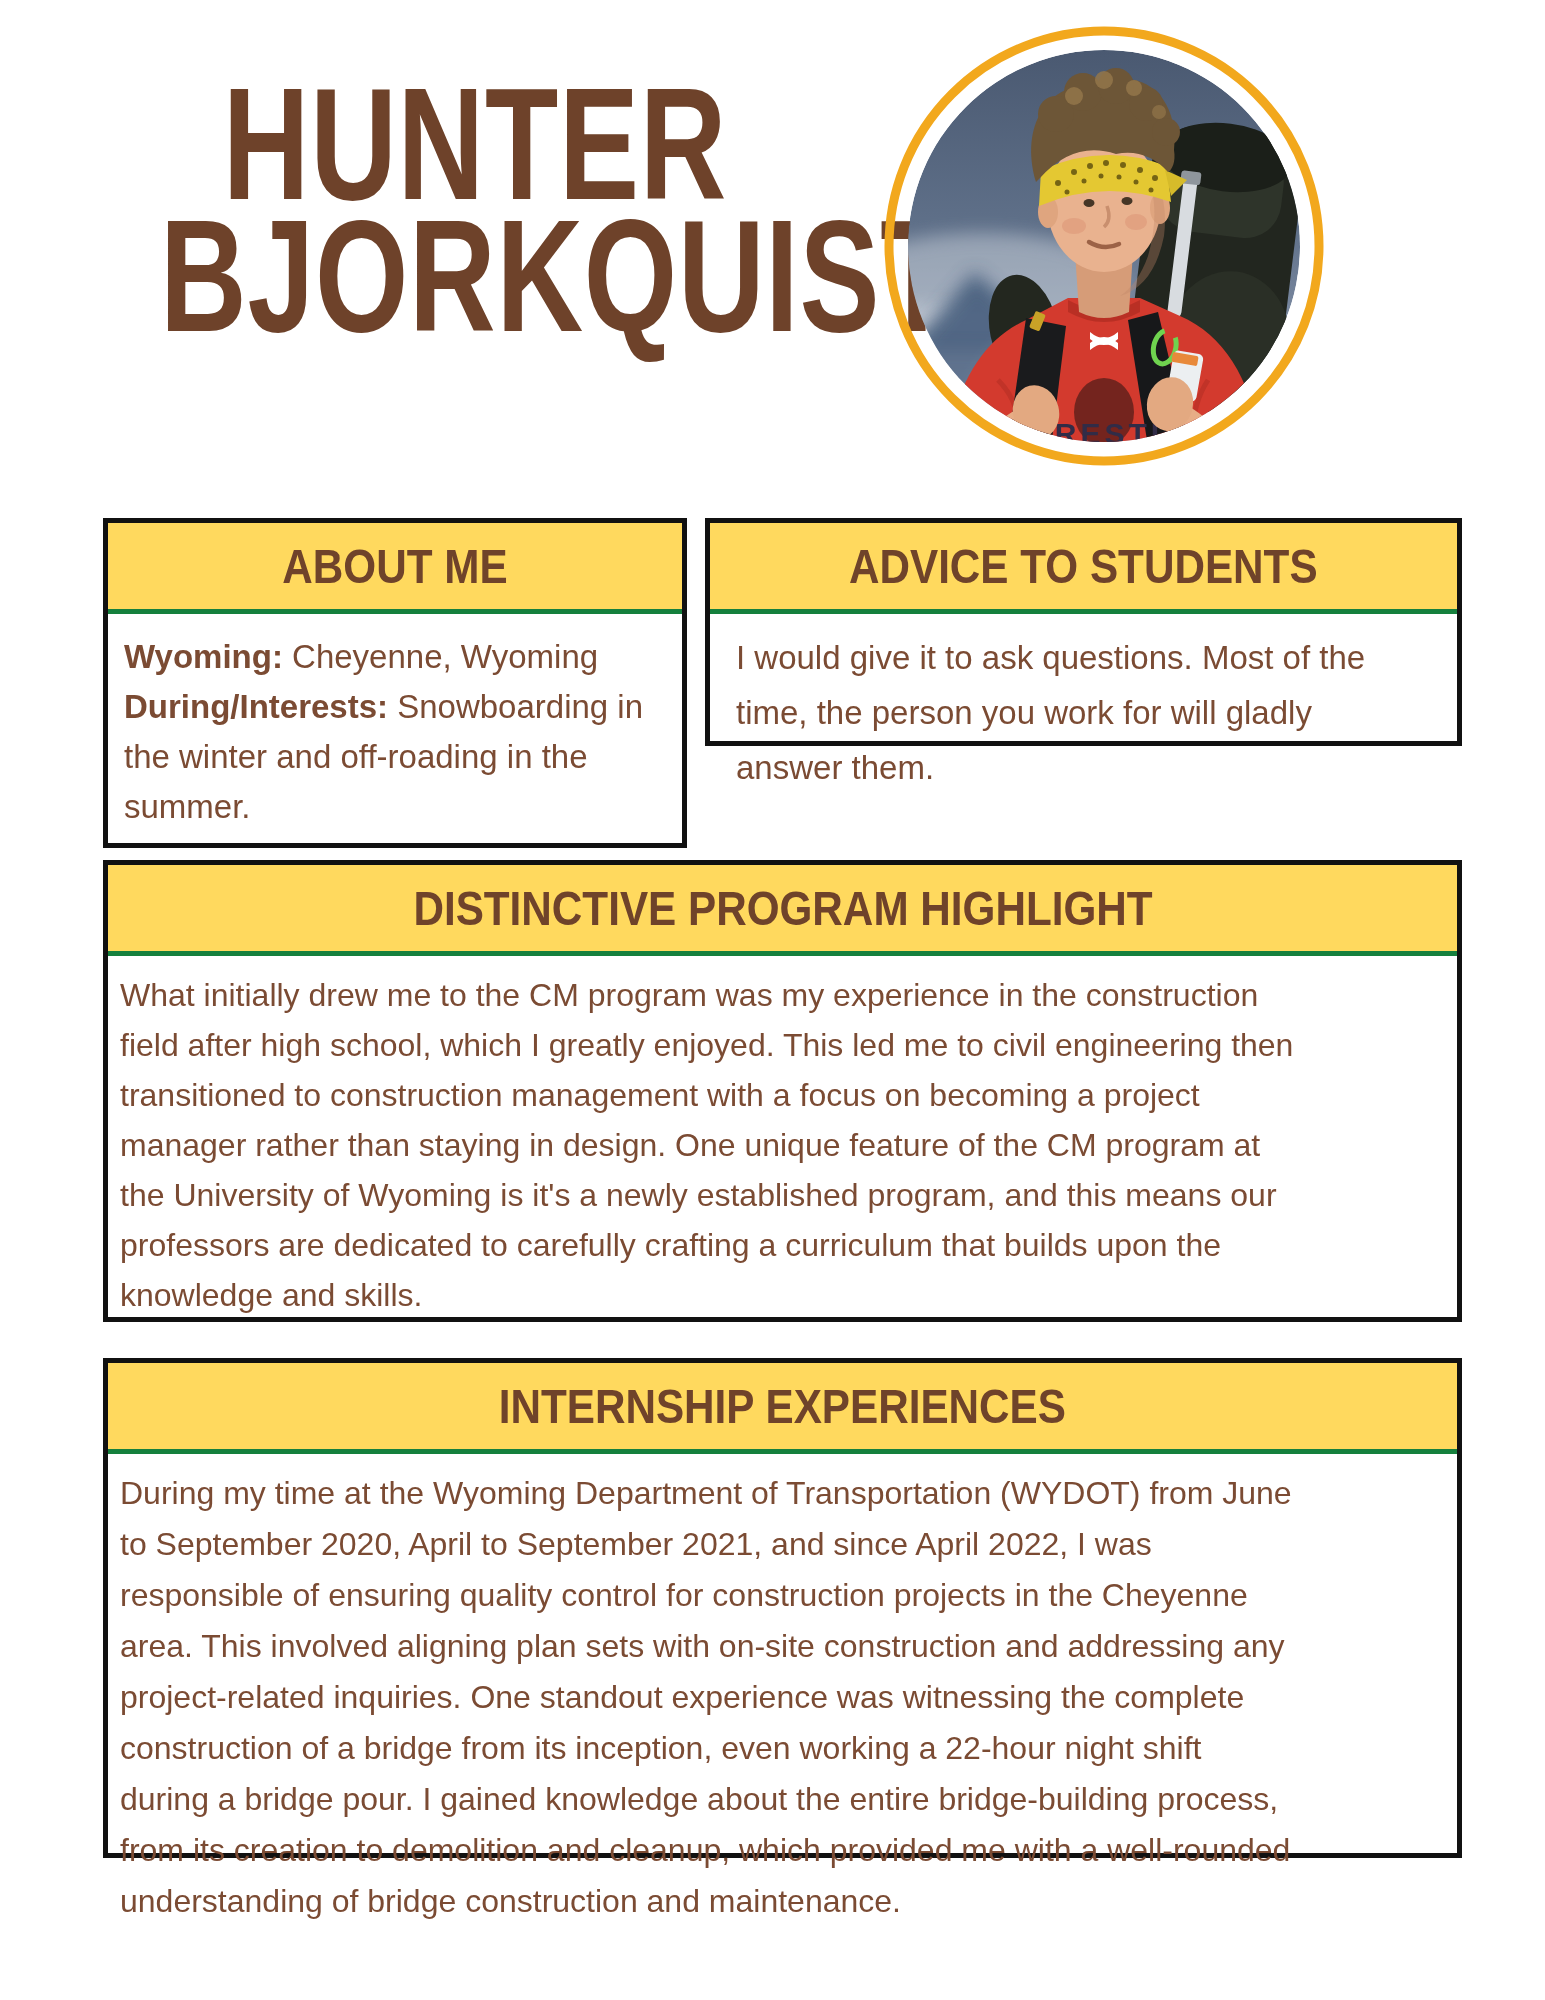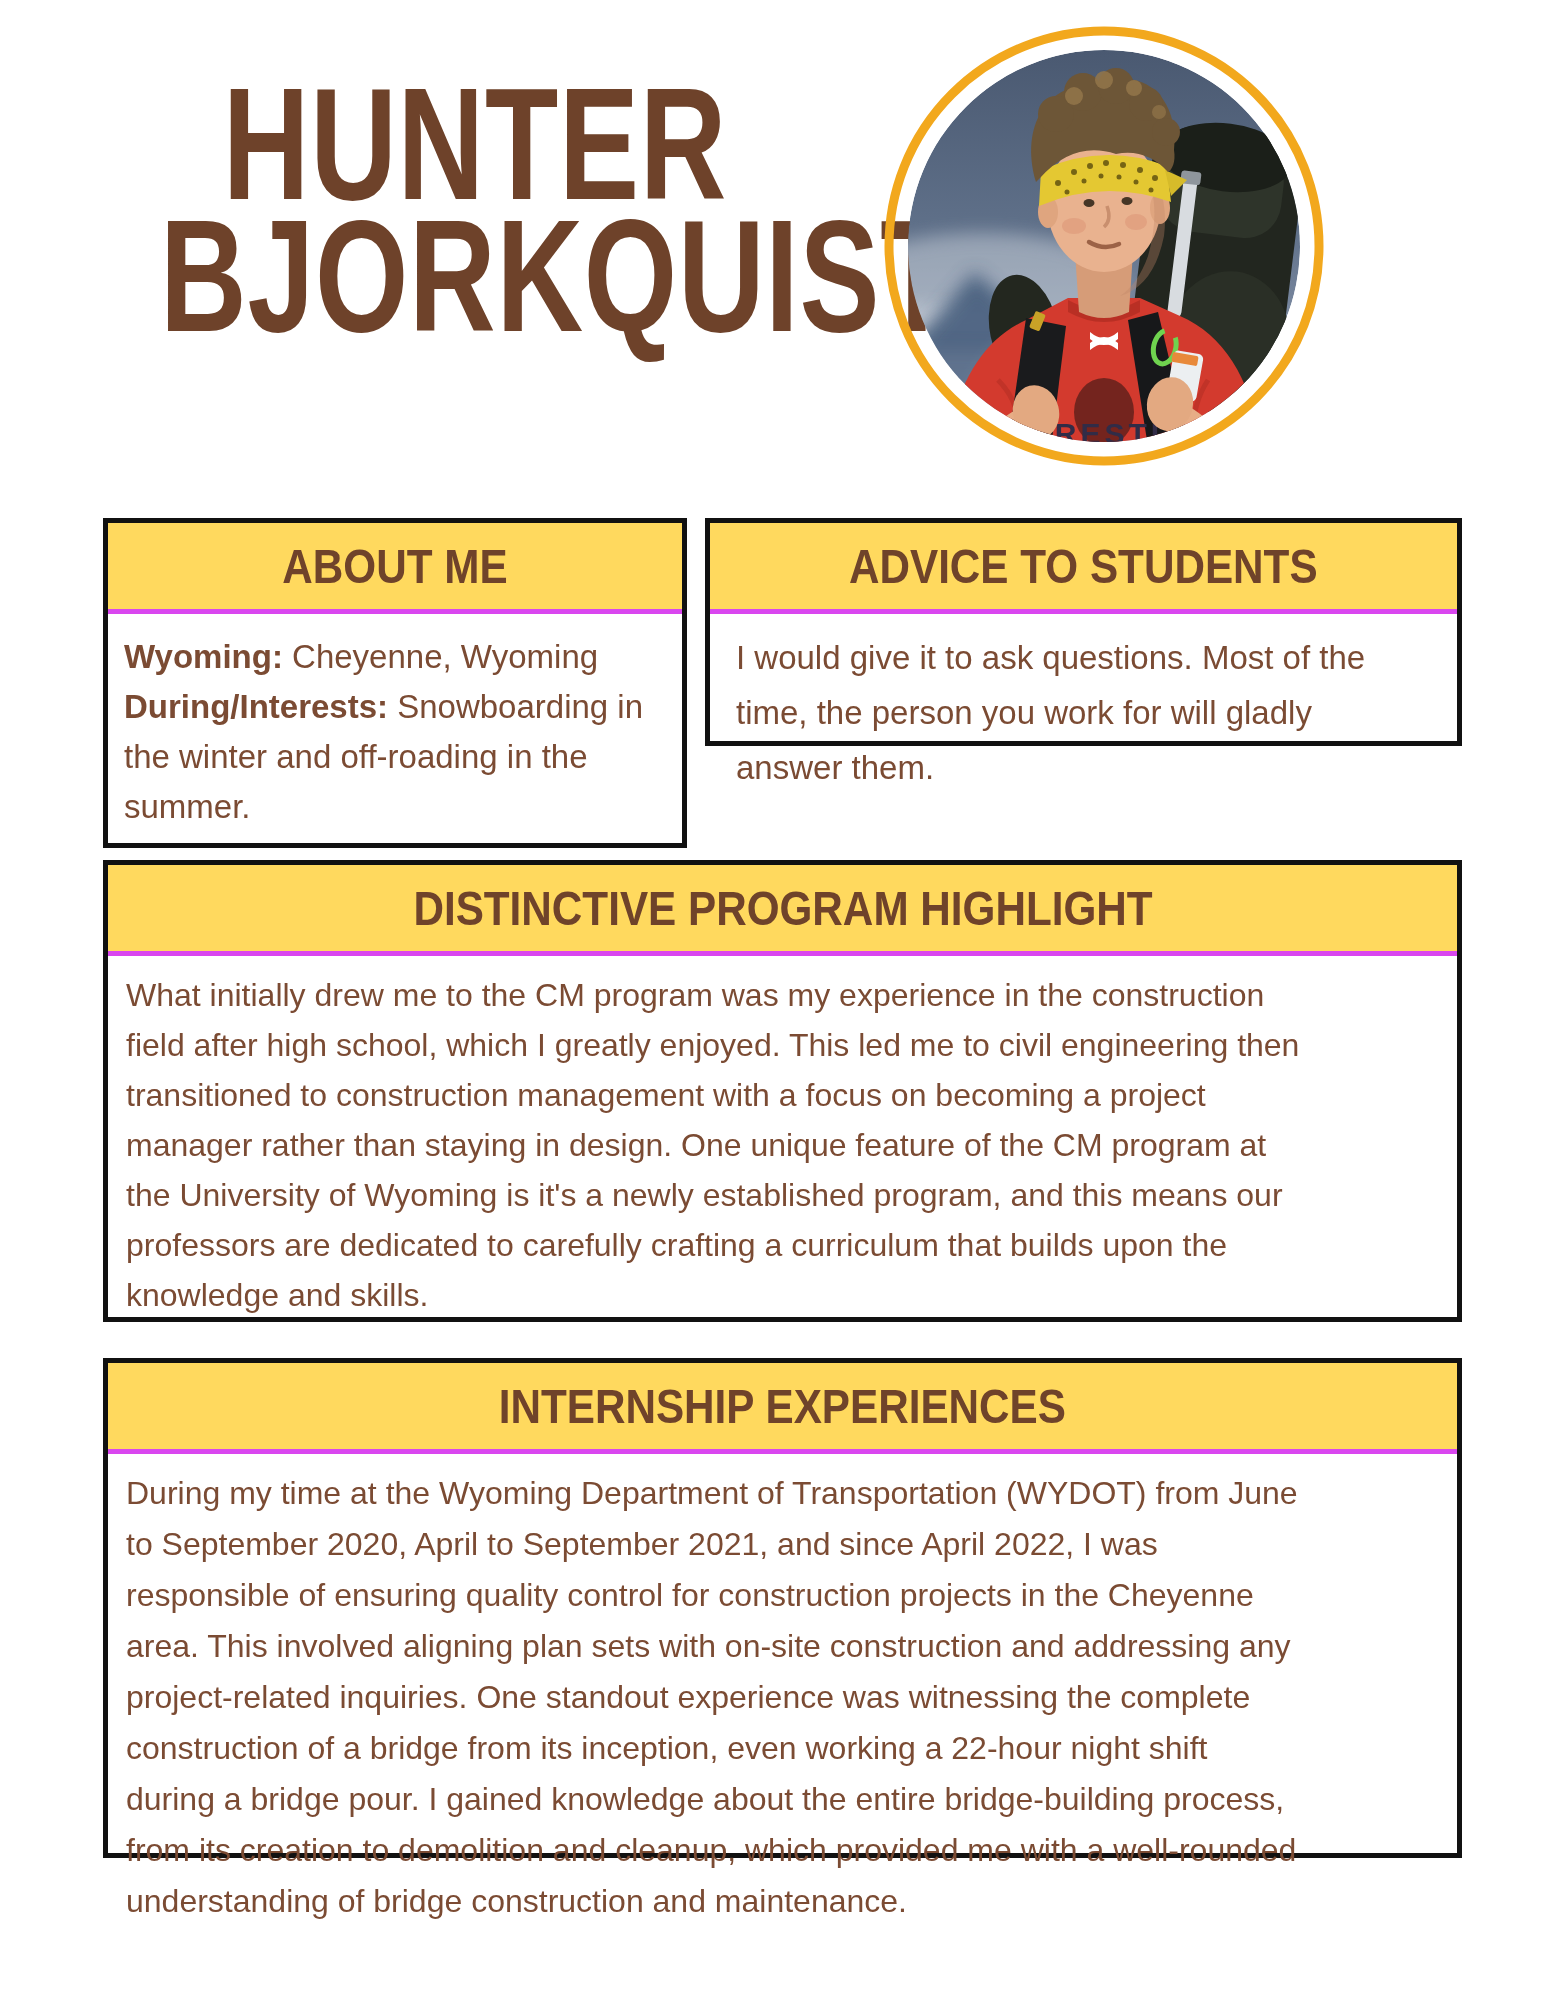--- a/index.html
+++ b/index.html
@@ -18,33 +18,33 @@
   }
   
   .photo{position:absolute;left:878px;top:20px;width:452px;height:452px;}
   
   .box{position:absolute;border:5px solid #111111;background:#ffffff;box-sizing:border-box;}
   .box-about{left:103px;top:518px;width:584px;height:330px;}
   .box-advice{left:705px;top:518px;width:757px;height:228px;}
   .box-highlight{left:103px;top:860px;width:1359px;height:462px;}
   .box-internship{left:103px;top:1358px;width:1359px;height:500px;}
   .sec-header{
-    height:86px;background:#FFD95E;border-bottom:5px solid #d946ef;
+    height:86px;background:#FFD95E;border-bottom:5px solid #15803d;
     display:flex;align-items:center;justify-content:center;color:#6F432A;
   }
   .sec-header .condense{
     font-size:48px;font-weight:bold;letter-spacing:0px;white-space:nowrap;
     transform:scaleX(0.88);transform-origin:50% 50%;
   }
   .sec-body{color:#7B4B33;}
   .about-body{padding:18px 24px 0 16px;font-size:33px;line-height:50px;}
   .about-body p{margin:0;}
   .about-body b{font-weight:bold;}
   .advice-body{padding:16px 22px 0 26px;font-size:33px;line-height:55px;white-space:pre-line;}
-  .big-body{padding:14px 14px 0 18px;font-size:32px;white-space:pre-line;}
+  .big-body{padding:14px 14px 0 12px;font-size:32px;white-space:pre-line;}
   .highlight-body{line-height:50px;}
   .internship-body{line-height:51px;}
 </style>
 </head>
 <body>
 
 <div class="page">
 
   <div class="title">
     <div class="title-line">HUNTER</div>

